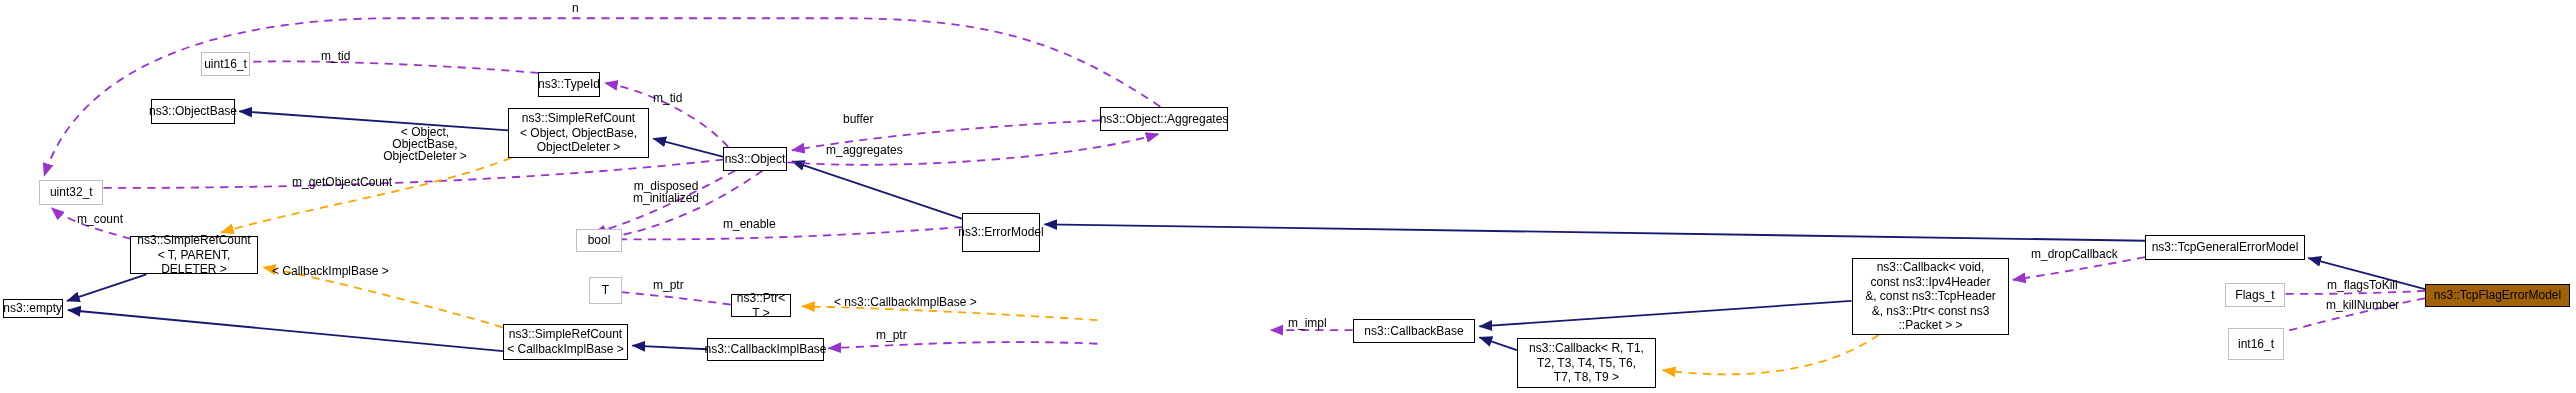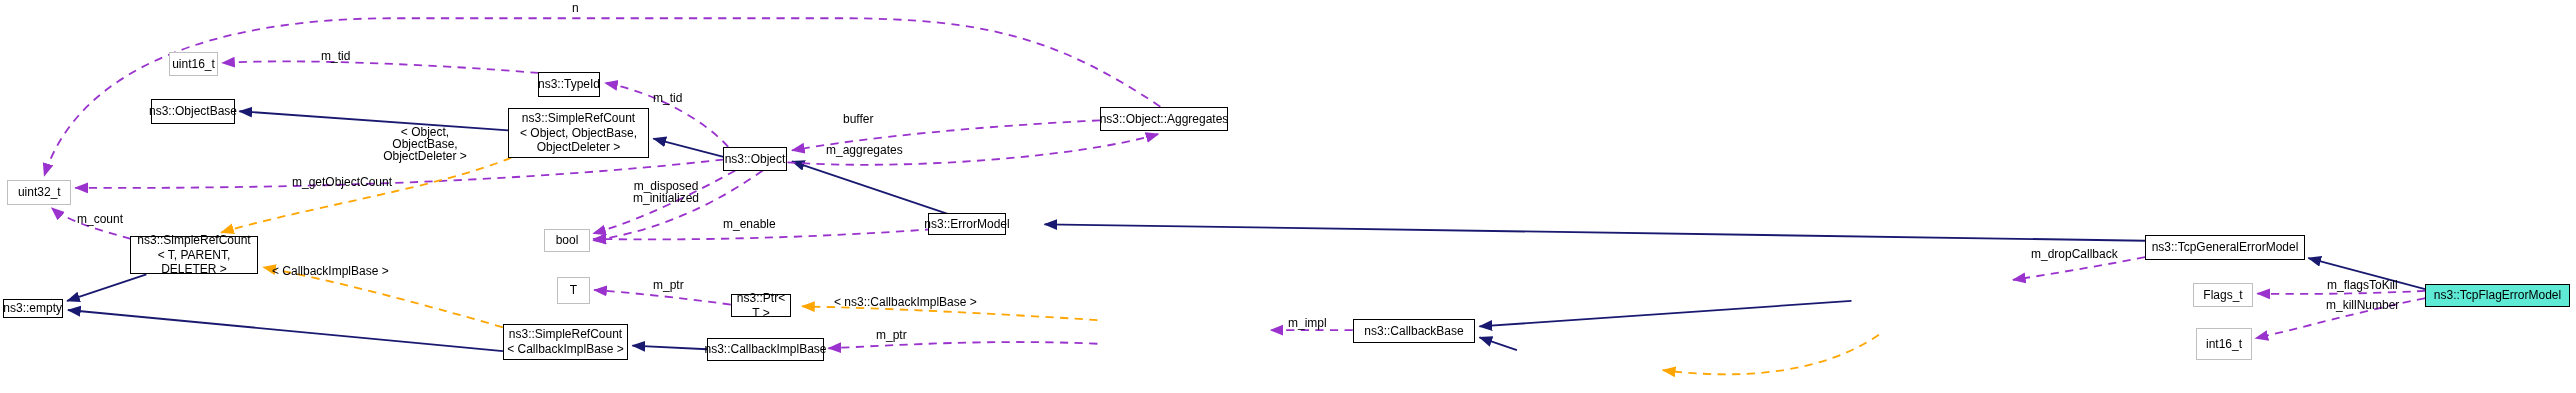--- a/index.html
+++ b/index.html
@@ -9,22 +9,22 @@
     overflow:hidden;
   }
   svg.edges { position:absolute; left:0; top:0; }
   .node {
     position:absolute; box-sizing:border-box;
     display:flex; align-items:center; justify-content:center;
     text-align:center; white-space:pre-line; line-height:14.6px;
     background:#ffffff; border:1.8px solid #000000; cursor:pointer;
     padding:0 1.8px;
   }
-  .node.typedef { border:0.9px solid #bfbfbf; cursor:default; }
-  .node.focus  { background:#5eead4; }
+  .node.typedef { border:0.9px solid #bfbfbf; cursor:default;margin-left:32px; }
+  .node.focus  { background:#a16207; }
   .elabel {
     position:absolute; white-space:pre-line; line-height:12px;
     text-align:center;
   }
 </style>
 </head>
 <body>
 
 <div class="canvas">
 
@@ -93,24 +93,32 @@
   <div class="node" style="left:508px;top:108px;width:141px;height:50px">ns3::SimpleRefCount
 &lt; Object, ObjectBase,
 ObjectDeleter &gt;</div>
   <div class="node" style="left:130px;top:236px;width:128px;height:38px">ns3::SimpleRefCount
 &lt; T, PARENT, DELETER &gt;</div>
   <div class="node" style="left:2.7px;top:299px;width:60px;height:19px">ns3::empty</div>
   <div class="node" style="left:503px;top:324px;width:125px;height:36px">ns3::SimpleRefCount
 &lt; CallbackImplBase &gt;</div>
   <div class="node" style="left:723px;top:147px;width:64px;height:24px">ns3::Object</div>
   <div class="node" style="left:1100px;top:107px;width:128px;height:24px">ns3::Object::Aggregates</div>
-  <div class="node" style="left:928px;top:213px;width:78px;height:22px">ns3::ErrorModel</div>
+  <div class="node" style="left:962px;top:213px;width:78px;height:39px">ns3::ErrorModel</div>
   <div class="node" style="left:731px;top:294px;width:60px;height:23px">ns3::Ptr&lt; T &gt;</div>
   <div class="node" style="left:707px;top:338px;width:117px;height:23px">ns3::CallbackImplBase</div>
   <div class="node" style="left:1353px;top:319px;width:122px;height:24px">ns3::CallbackBase</div>
+  <div class="node" style="left:1517px;top:338px;width:139px;height:50px">ns3::Callback&lt; R, T1,
+T2, T3, T4, T5, T6,
+T7, T8, T9 &gt;</div>
+  <div class="node" style="left:1852px;top:258px;width:157px;height:77px">ns3::Callback&lt; void,
+const ns3::Ipv4Header
+&amp;, const ns3::TcpHeader
+&amp;, ns3::Ptr&lt; const ns3
+::Packet &gt; &gt;</div>
   <div class="node" style="left:2145px;top:235px;width:160px;height:24.6px">ns3::TcpGeneralErrorModel</div>
   <div class="node focus" style="left:2425px;top:284px;width:145px;height:23px">ns3::TcpFlagErrorModel</div>
 
   <div class="elabel" style="left:572px;top:1.8px">n</div>
   <div class="elabel" style="left:321px;top:50px">m_tid</div>
   <div class="elabel" style="left:653px;top:92px">m_tid</div>
   <div class="elabel" style="left:292px;top:176px">m_getObjectCount</div>
   <div class="elabel" style="left:77px;top:213px">m_count</div>
   <div class="elabel" style="left:843px;top:113px">buffer</div>
   <div class="elabel" style="left:826px;top:144px">m_aggregates</div>

